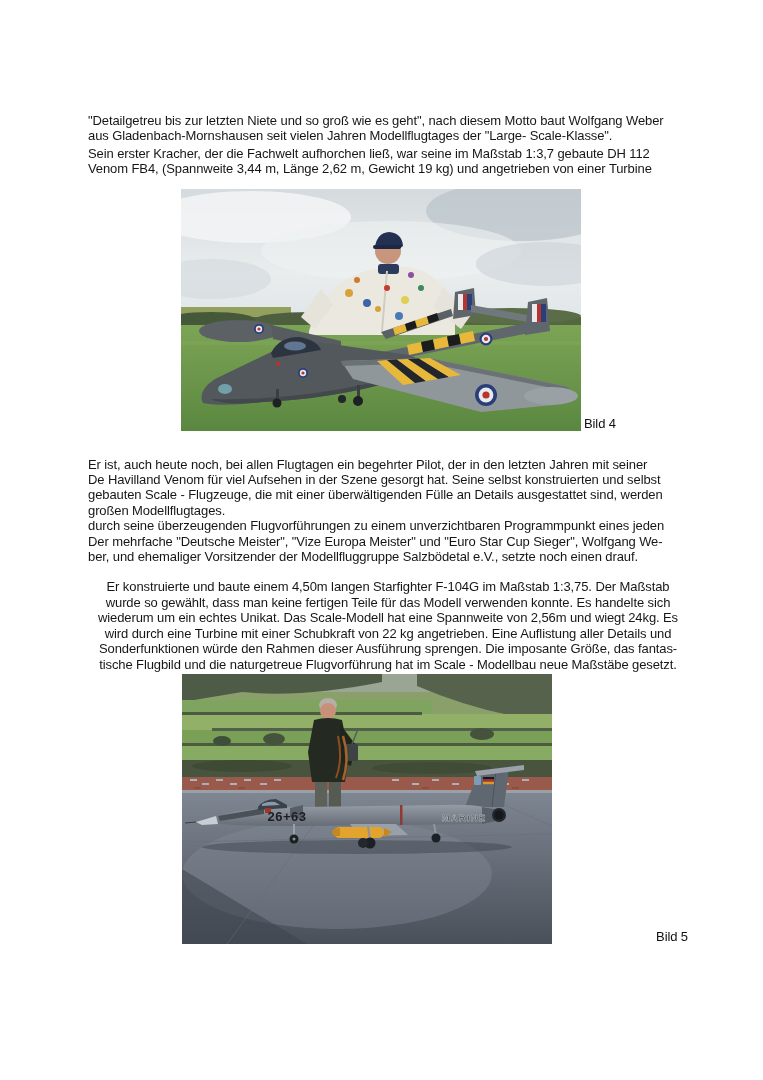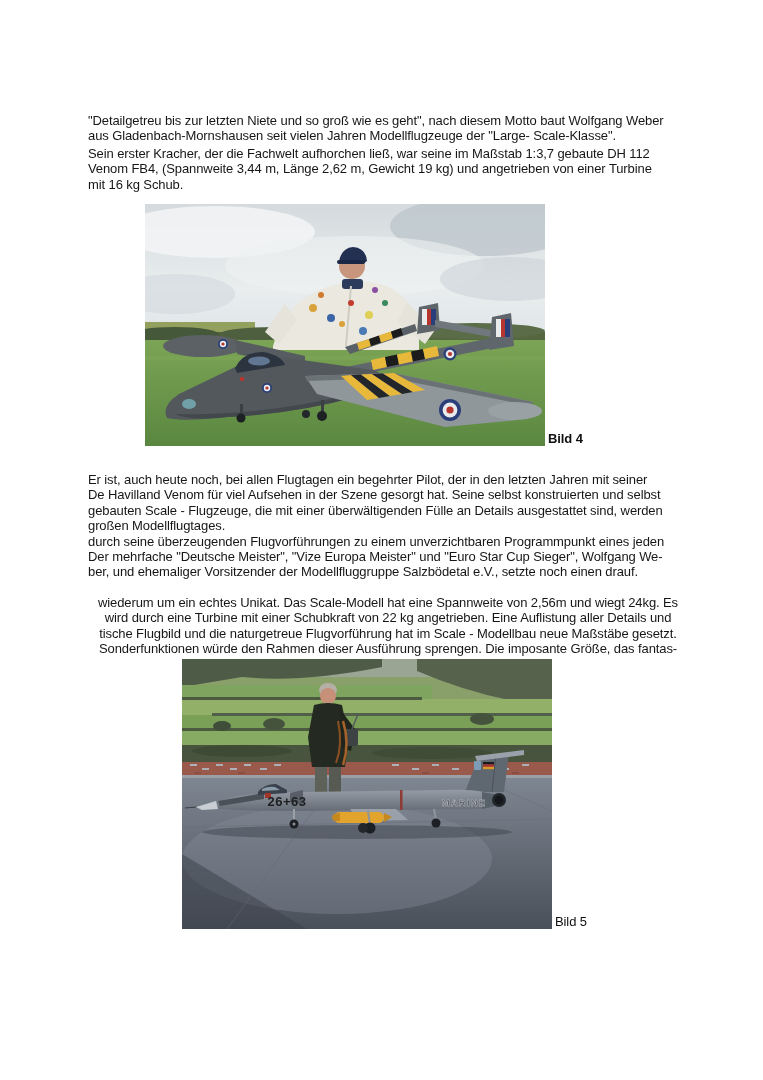--- a/index.html
+++ b/index.html
@@ -9,41 +9,40 @@
     font-family:"Liberation Sans", sans-serif;
     font-size:13px;line-height:15.4px;letter-spacing:-0.1px;color:#161616;
   }
   .content{position:absolute;left:88px;top:113px;width:600px;}
   .para{margin:0;padding:0;}
   .para .line{display:block;}
   .p2{margin-top:2px;}
   .p3{margin-top:26px;}
   .p4{margin-top:15px;text-align:center;}
   .figure{display:flex;align-items:flex-end;margin:0;}
-  .fig1{margin-top:12px;margin-left:57px;font-weight:bold;}
-  .fig2{margin-top:2px;margin-left:94px;}
+  .fig1{margin-top:12px;margin-left:93px;}
+  .fig2{margin-top:2px;margin-left:94px;justify-content:space-between;}
   .figure svg{display:block;flex:0 0 auto;}
   .figcap{font-size:13px;line-height:14px;color:#101010;margin-left:3px;white-space:nowrap;}
   text{font-family:"Liberation Sans", sans-serif;}
 </style>
 </head>
 <body>
 
 <div class="page">
   <div class="content">
 
     <p class="para p1">
       <span class="line">"Detailgetreu bis zur letzten Niete und so groß wie es geht", nach diesem Motto baut Wolfgang Weber</span>
-      <span class="line">aus Gladenbach-Mornshausen seit vielen Jahren Modellflugzeuge der "Large- Scale-Klasse".</span>
+      <span class="line">aus Gladenbach-Mornshausen seit vielen Jahren Modellflugtages der "Large- Scale-Klasse".</span>
     </p>
 
     <p class="para p2">
       <span class="line">Sein erster Kracher, der die Fachwelt aufhorchen ließ, war seine im Maßstab 1:3,7 gebaute DH 112</span>
       <span class="line">Venom FB4, (Spannweite 3,44 m, Länge 2,62 m, Gewicht 19 kg) und angetrieben von einer Turbine</span>
-      <span class="line">mit 16 kg Schub.</span>
     </p>
 
     <figure class="figure fig1">
       <svg width="400" height="242" viewBox="0 0 400 242" role="img">
         <defs>
           <linearGradient id="sky1" x1="0" y1="0" x2="0" y2="1">
             <stop offset="0" stop-color="#d4dadd"></stop>
               <stop offset="0.6" stop-color="#e9edee"></stop>
               <stop offset="1" stop-color="#dfe4e7"></stop>
           </linearGradient>
@@ -152,24 +151,26 @@
       <span class="line">Er ist, auch heute noch, bei allen Flugtagen ein begehrter Pilot, der in den letzten Jahren mit seiner</span>
       <span class="line">De Havilland Venom für viel Aufsehen in der Szene gesorgt hat. Seine selbst konstruierten und selbst</span>
       <span class="line">gebauten Scale - Flugzeuge, die mit einer überwältigenden Fülle an Details ausgestattet sind, werden</span>
       <span class="line">großen Modellflugtages.</span>
       <span class="line">durch seine überzeugenden Flugvorführungen zu einem unverzichtbaren Programmpunkt eines jeden</span>
       <span class="line">Der mehrfache "Deutsche Meister", "Vize Europa Meister" und "Euro Star Cup Sieger", Wolfgang We-</span>
       <span class="line">ber, und ehemaliger Vorsitzender der Modellfluggruppe Salzbödetal e.V., setzte noch einen drauf.</span>
     </p>
 
     <p class="para p4">
+      <span class="line">Er konstruierte und baute einem 4,50m langen Starfighter F-104G im Maßstab 1:3,75. Der Maßstab</span>
+      <span class="line">wurde so gewählt, dass man keine fertigen Teile für das Modell verwenden konnte. Es handelte sich</span>
       <span class="line">wiederum um ein echtes Unikat. Das Scale-Modell hat eine Spannweite von 2,56m und wiegt 24kg. Es</span>
       <span class="line">wird durch eine Turbine mit einer Schubkraft von 22 kg angetrieben. Eine Auflistung aller Details und</span>
+      <span class="line">Sonderfunktionen würde den Rahmen dieser Ausführung sprengen. Die imposante Größe, das fantas-</span>
       <span class="line">tische Flugbild und die naturgetreue Flugvorführung hat im Scale - Modellbau neue Maßstäbe gesetzt.</span>
-      <span class="line">Sonderfunktionen würde den Rahmen dieser Ausführung sprengen. Die imposante Größe, das fantas-</span>
     </p>
 
     <figure class="figure fig2">
       <svg width="370" height="270" viewBox="0 0 370 270" role="img">
         <defs>
           <linearGradient id="tar" x1="0" y1="0" x2="0" y2="1">
             <stop offset="0" stop-color="#7e8691"></stop>
               <stop offset="1" stop-color="#4a505a"></stop>
           </linearGradient>
           <linearGradient id="fus" x1="0" y1="0" x2="0" y2="1">

